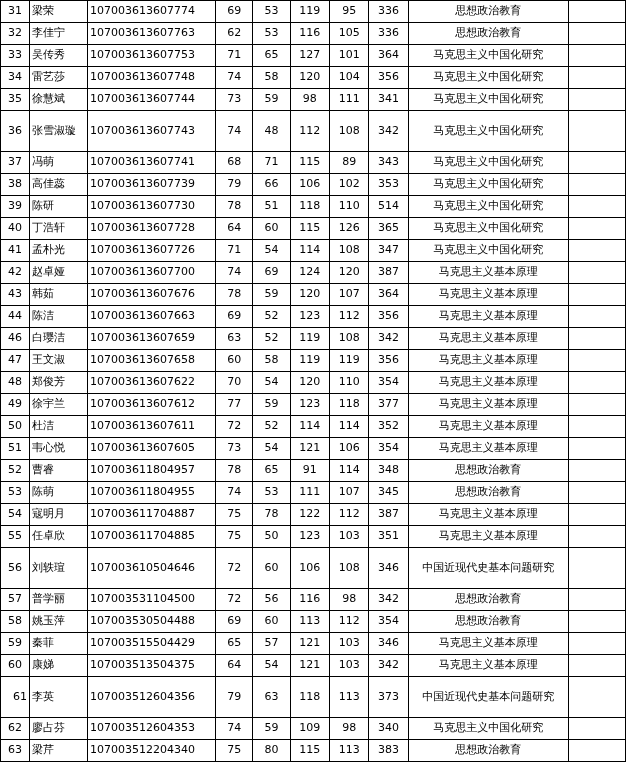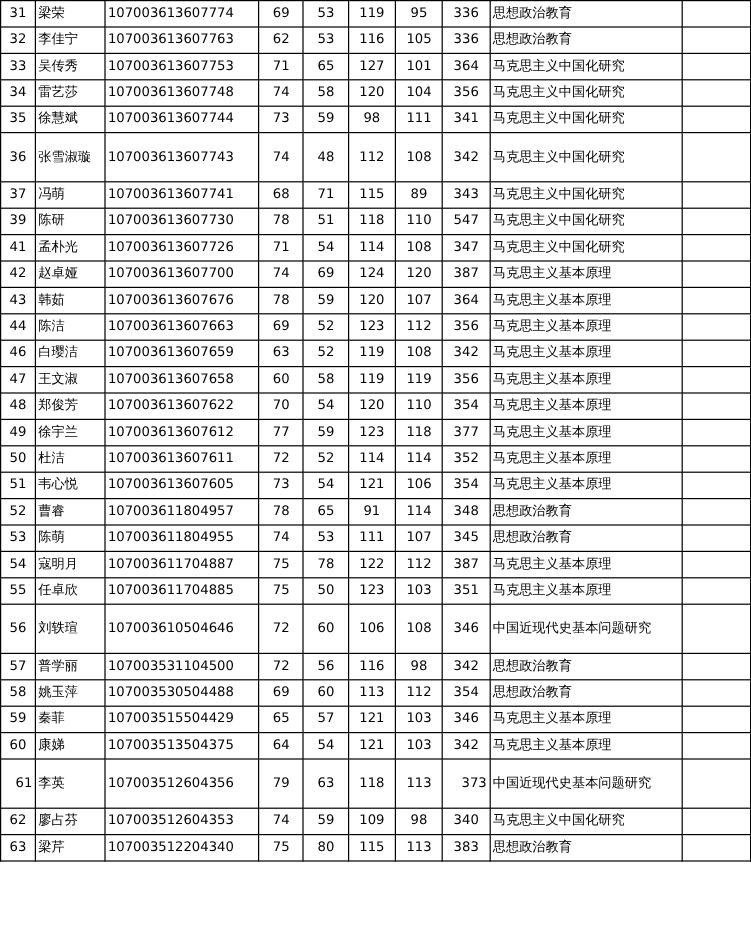--- a/index.html
+++ b/index.html
@@ -34,21 +34,21 @@
     white-space: nowrap;
   }
   td.c-idx { width: 28px; text-align: center; margin-top: 14px; }
   td.c-name { width: 56px; text-align: left; padding-left: 3px; }
   td.c-id { width: 124px; text-align: left; padding-left: 4px; font-size: 11px; }
   td.c-n1 { width: 36px; text-align: center; }
   td.c-n2 { width: 36px; text-align: center; }
   td.c-n3 { width: 38px; text-align: center; }
   td.c-n4 { width: 38px; text-align: center; }
   td.c-n5 { width: 38px; text-align: center; }
-  td.c-major { width: 155px; text-align: left; padding-left: 4px; white-space: normal; }
+  td.c-major { width: 155px; text-align: center; padding-left: 4px; white-space: normal; }
   td.c-last { width: 55px; }
   td.wrap { white-space: normal; line-height: 1.2; }
 </style>
 </head>
 <body>
 
 <div id="sheet">
   <table class="grid">
     <colgroup>
       <col style="width:28px">
@@ -141,28 +141,52 @@
           <td class="c-id">107003613607741</td>
           <td class="c-n1">68</td>
           <td class="c-n2">71</td>
           <td class="c-n3">115</td>
           <td class="c-n4">89</td>
           <td class="c-n5">343</td>
           <td class="c-major">马克思主义中国化研究</td>
           <td class="c-last"></td>
         </tr>
         <tr>
+          <td class="c-idx">38</td>
+          <td class="c-name">高佳蕊</td>
+          <td class="c-id">107003613607739</td>
+          <td class="c-n1">79</td>
+          <td class="c-n2">66</td>
+          <td class="c-n3">106</td>
+          <td class="c-n4">102</td>
+          <td class="c-n5">353</td>
+          <td class="c-major">马克思主义中国化研究</td>
+          <td class="c-last"></td>
+        </tr>
+        <tr>
           <td class="c-idx">39</td>
           <td class="c-name">陈研</td>
           <td class="c-id">107003613607730</td>
           <td class="c-n1">78</td>
           <td class="c-n2">51</td>
           <td class="c-n3">118</td>
           <td class="c-n4">110</td>
-          <td class="c-n5">547</td>
+          <td class="c-n5">514</td>
+          <td class="c-major">马克思主义中国化研究</td>
+          <td class="c-last"></td>
+        </tr>
+        <tr>
+          <td class="c-idx">40</td>
+          <td class="c-name">丁浩轩</td>
+          <td class="c-id">107003613607728</td>
+          <td class="c-n1">64</td>
+          <td class="c-n2">60</td>
+          <td class="c-n3">115</td>
+          <td class="c-n4">126</td>
+          <td class="c-n5">365</td>
           <td class="c-major">马克思主义中国化研究</td>
           <td class="c-last"></td>
         </tr>
         <tr>
           <td class="c-idx">41</td>
           <td class="c-name">孟朴光</td>
           <td class="c-id">107003613607726</td>
           <td class="c-n1">71</td>
           <td class="c-n2">54</td>
           <td class="c-n3">114</td>
@@ -388,21 +412,21 @@
           <td class="c-last"></td>
         </tr>
         <tr>
           <td class="c-idx" style="height: 38px; padding-left: 12px;">61</td>
           <td class="c-name wrap" style="height: 38px;">李英</td>
           <td class="c-id" style="height: 38px;">107003512604356</td>
           <td class="c-n1" style="height: 38px;">79</td>
           <td class="c-n2" style="height: 38px;">63</td>
           <td class="c-n3" style="height: 38px;">118</td>
           <td class="c-n4" style="height: 38px;">113</td>
-          <td class="c-n5" style="height: 38px; text-align: right;">373</td>
+          <td class="c-n5" style="height: 38px;">373</td>
           <td class="c-major wrap" style="height: 38px;">中国近现代史基本问题研究</td>
           <td class="c-last" style="height: 38px;"></td>
         </tr>
         <tr>
           <td class="c-idx">62</td>
           <td class="c-name">廖占芬</td>
           <td class="c-id">107003512604353</td>
           <td class="c-n1">74</td>
           <td class="c-n2">59</td>
           <td class="c-n3">109</td>

